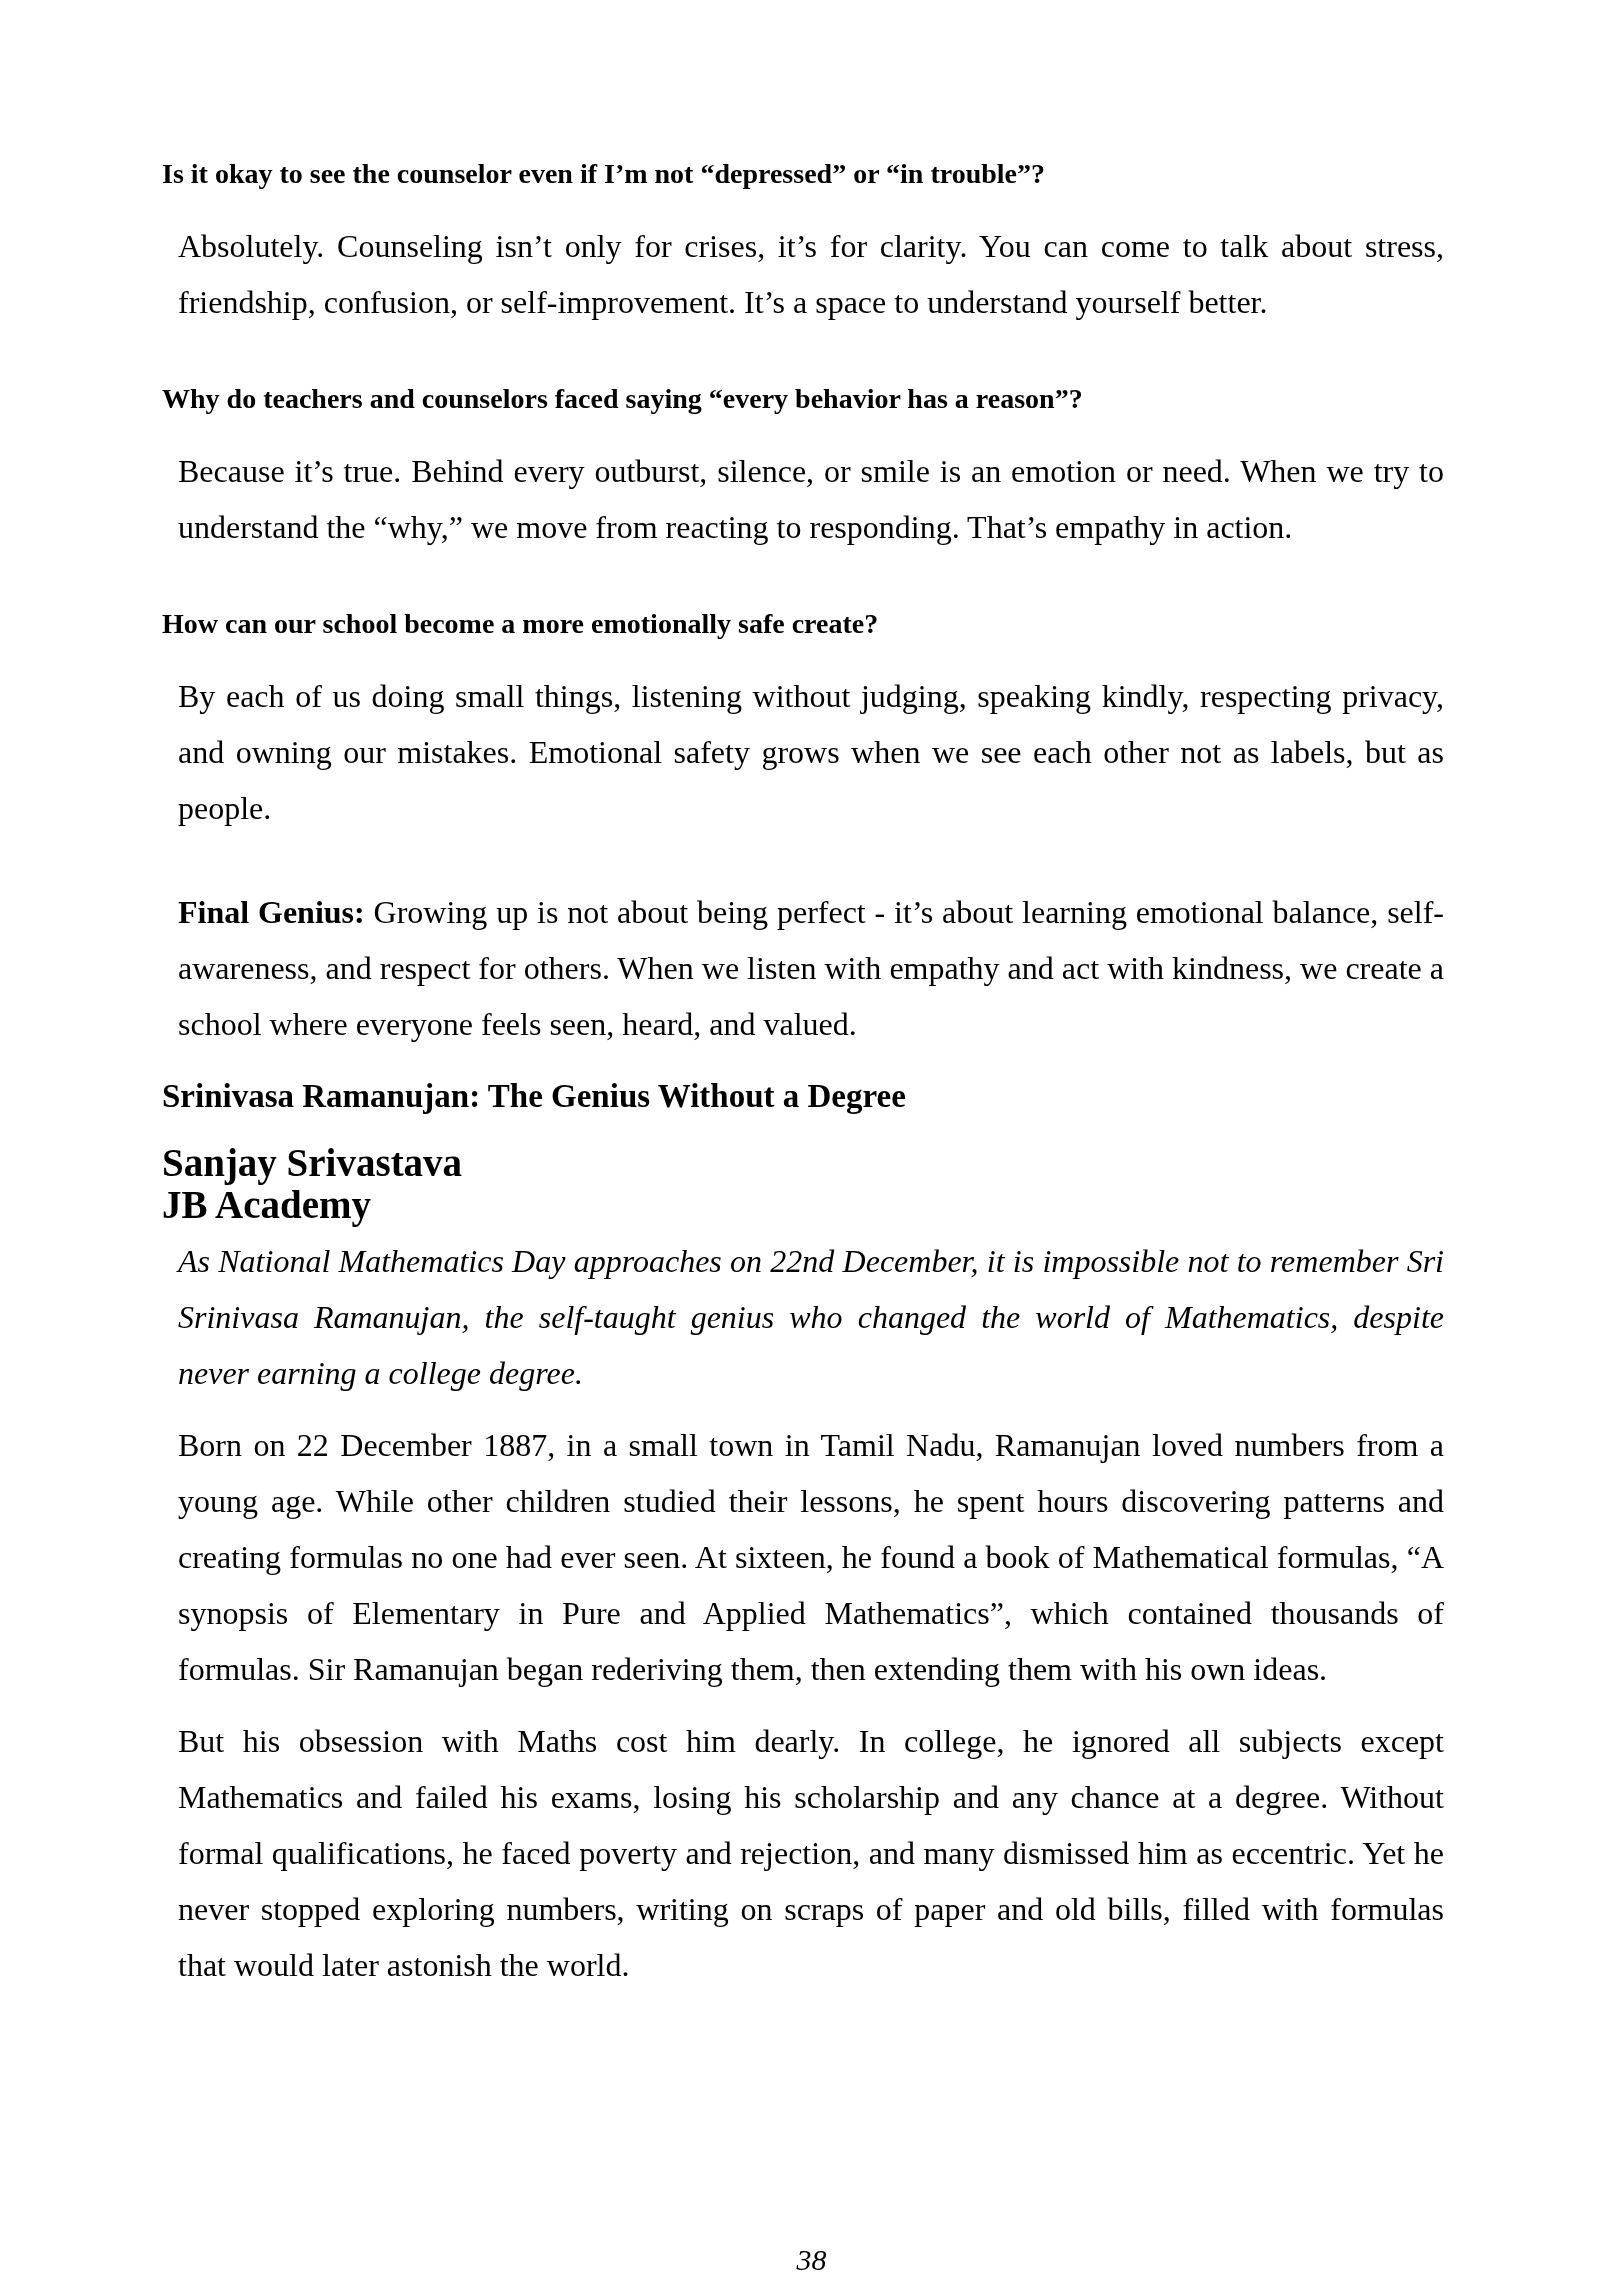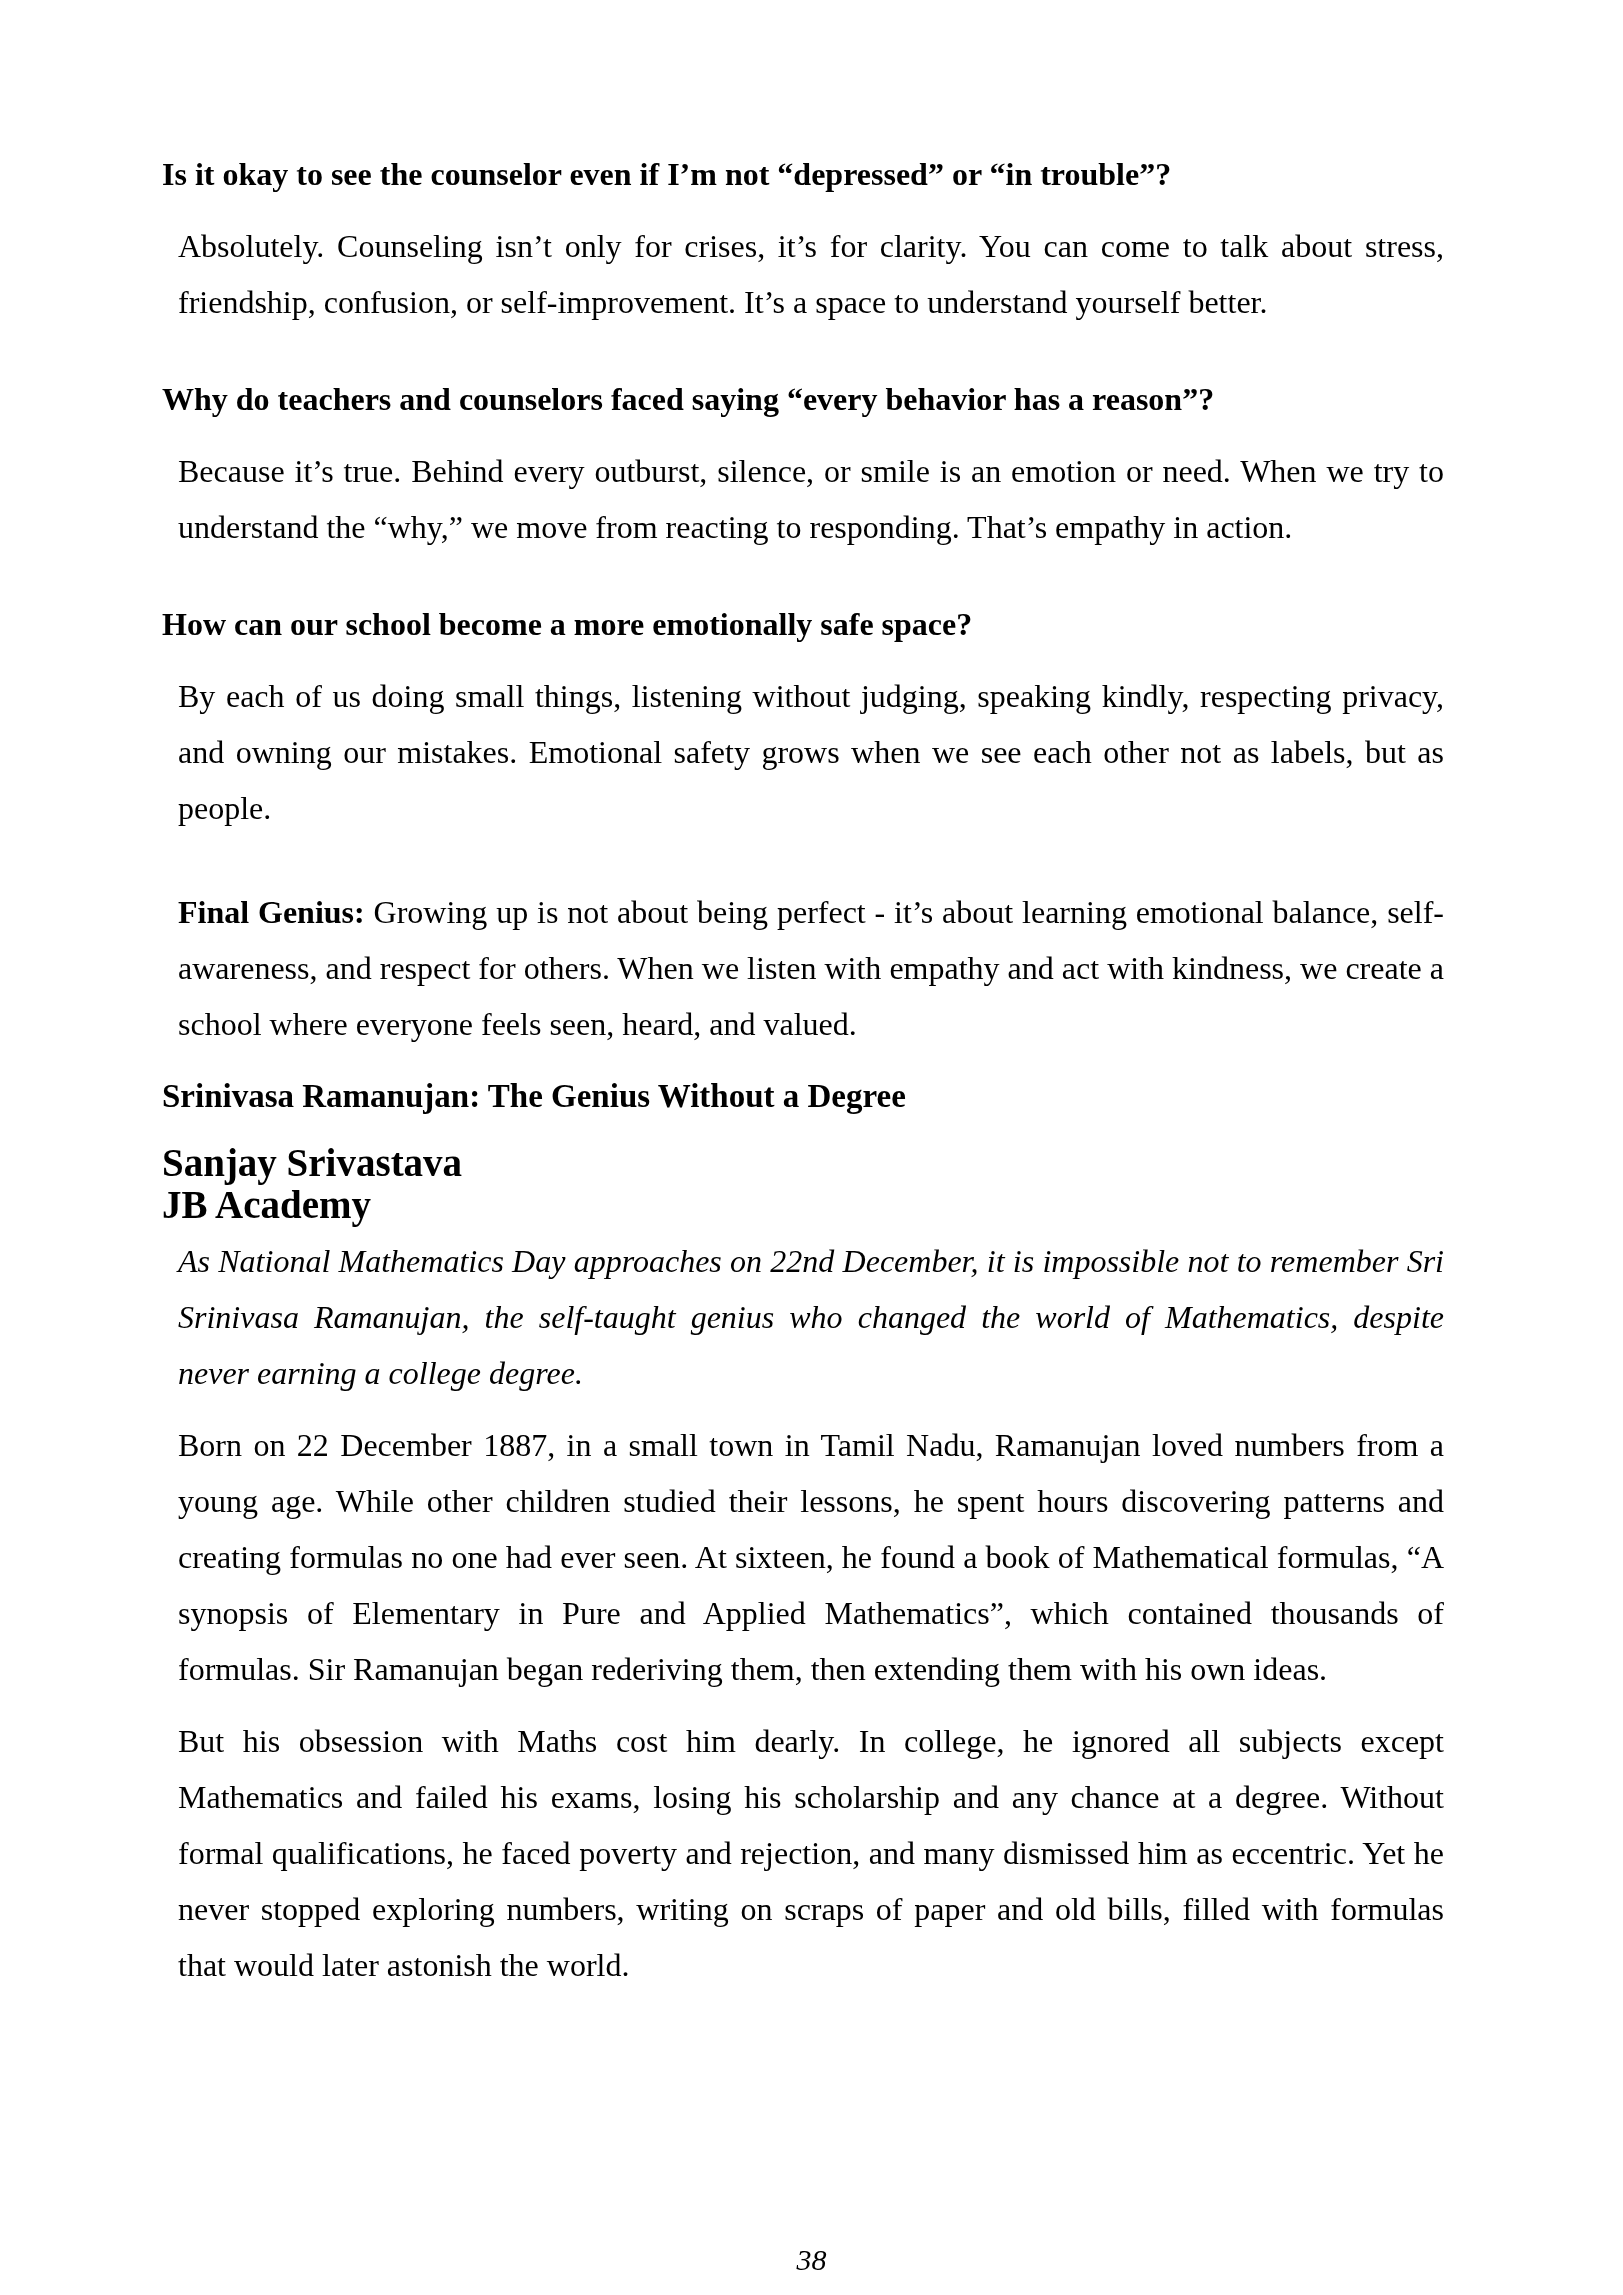--- a/index.html
+++ b/index.html
@@ -12,21 +12,21 @@
     position: relative;
     overflow: hidden;
   }
   .page {
     position: absolute;
     inset: 0;
     padding: 146px 163px 0 162px;
     box-sizing: border-box;
   }
   .q {
-    font-size: 32px;
+    font-size: 28px;
     line-height: 56px;
     font-weight: bold;
     margin: 0;
     text-align: left;
   }
   .a {
     font-size: 32px;
     line-height: 56px;
     margin: 16px;
     text-align: justify;
@@ -69,21 +69,21 @@
     <h3 class="q">Is it okay to see the counselor even if I’m not “depressed” or “in trouble”?</h3>
     <p class="a">Absolutely. Counseling isn’t only for crises, it’s for clarity. You can come to talk about stress, friendship, confusion, or self-improvement. It’s a space to understand yourself better.</p>
   </section>
 
   <section class="qa">
     <h3 class="q">Why do teachers and counselors faced saying “every behavior has a reason”?</h3>
     <p class="a">Because it’s true. Behind every outburst, silence, or smile is an emotion or need. When we try to understand the “why,” we move from reacting to responding. That’s empathy in action.</p>
   </section>
 
   <section class="qa">
-    <h3 class="q">How can our school become a more emotionally safe space?</h3>
+    <h3 class="q">How can our school become a more emotionally safe create?</h3>
     <p class="a">By each of us doing small things, listening without judging, speaking kindly, respecting privacy, and owning our mistakes. Emotional safety grows when we see each other not as labels, but as people.</p>
   </section>
 
   <p class="a final"><b>Final Genius:</b> <span>Growing up is not about being perfect - it’s about learning emotional balance, self-awareness, and respect for others. When we listen with empathy and act with kindness, we create a school where everyone feels seen, heard, and valued.</span></p>
 
   <h2 class="title">Srinivasa Ramanujan: The Genius Without a Degree</h2>
 
   <div class="byline">
     <div>Sanjay Srivastava</div>
     <div>JB Academy</div>

